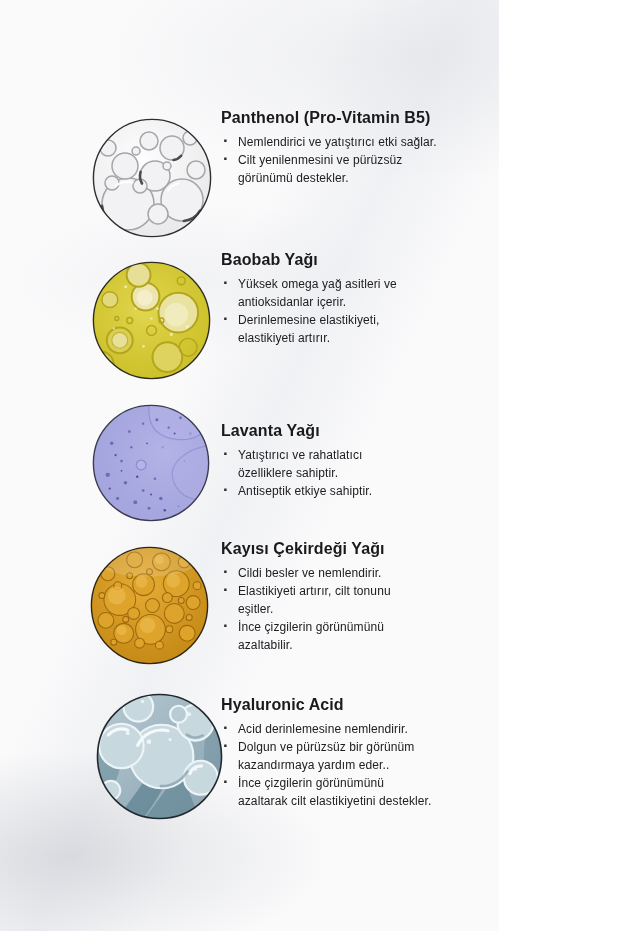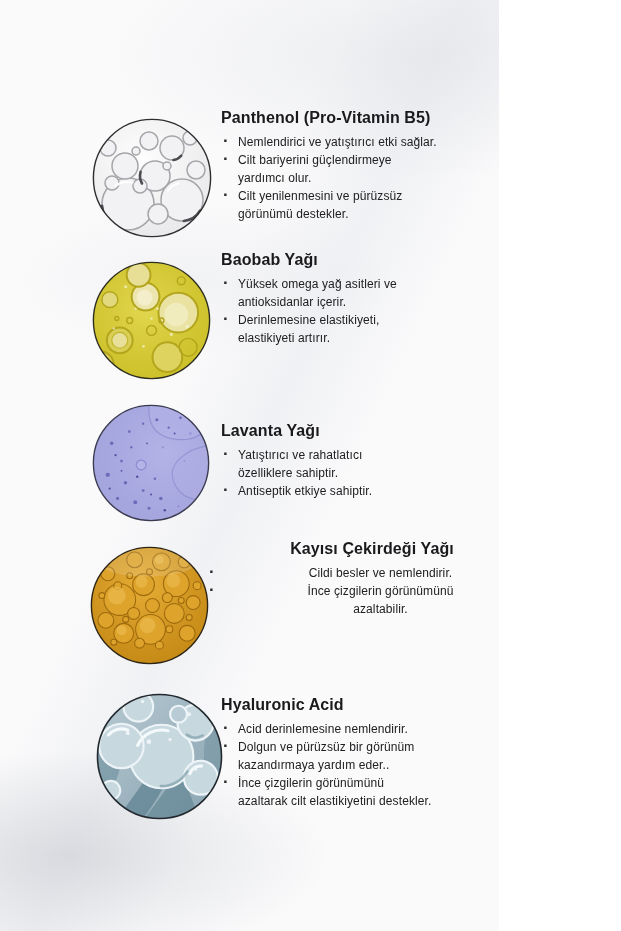--- a/index.html
+++ b/index.html
@@ -84,22 +84,20 @@
             <circle cx="90" cy="82" r="17" stroke-dasharray="13 94" transform="rotate(215 90 82)"></circle>
           </g>
         </g>
         <circle cx="60" cy="60" r="58.6" fill="none" stroke-width="1.4" stroke="#2e2e30"></circle>
       </svg>
     </div>
     <div class="text" style="left:221px;top:108px;width:330px;">
       <h3 class="title">Panthenol (Pro-Vitamin B5)</h3>
       <ul class="bullets">
         <li>Nemlendirici ve yatıştırıcı etki sağlar.</li>
-        <li>Cilt bariyerini güçlendirmeye
-yardımcı olur.</li>
         <li>Cilt yenilenmesini ve pürüzsüz
 görünümü destekler.</li>
       </ul>
     </div>
   </div>
 
   <div class="section">
     <div class="circle" style="left:92px;top:261px;">
       <svg width="119" height="119" viewBox="0 0 120 120">
         <defs>
@@ -276,24 +274,26 @@
             <circle cx="84" cy="35" r="7"></circle>
               <circle cx="52" cy="36" r="6"></circle>
             <circle cx="32" cy="85" r="5"></circle>
               <circle cx="70" cy="14" r="4.5"></circle>
           </g>
           <ellipse cx="58" cy="16" rx="50" ry="15" fill="#ffffff" opacity="0.14"></ellipse>
         </g>
         <circle cx="60" cy="60" r="58.6" fill="none" stroke-width="1.4" stroke="#2e2516"></circle>
       </svg>
     </div>
-    <div class="text" style="left:207px;top:539px;width:330px;text-align:center;">
+    <div class="text" style="left:221px;top:539px;width:330px;">
       <h3 class="title">Kayısı Çekirdeği Yağı</h3>
       <ul class="bullets">
         <li>Cildi besler ve nemlendirir.</li>
+        <li>Elastikiyeti artırır, cilt tonunu
+eşitler.</li>
         <li>İnce çizgilerin görünümünü
 azaltabilir.</li>
       </ul>
     </div>
   </div>
 
   <div class="section">
     <div class="circle" style="left:96px;top:693px;">
       <svg width="127" height="127" viewBox="0 0 120 120">
         <defs>

